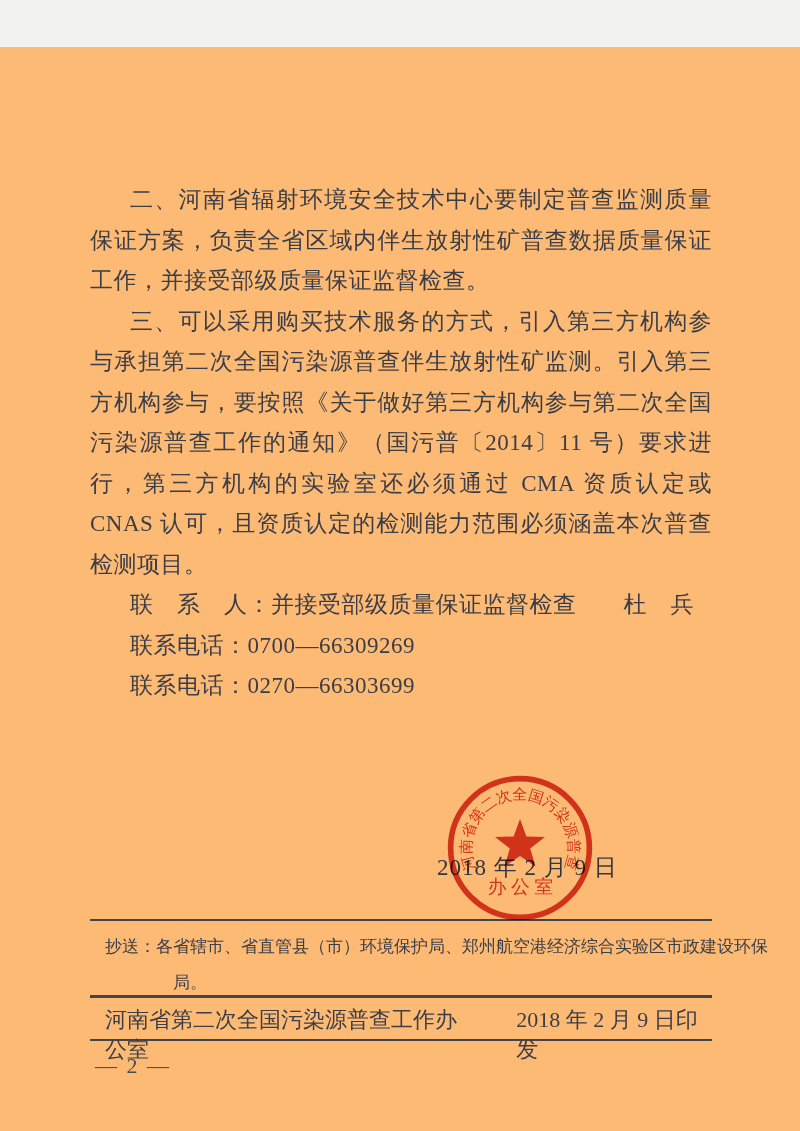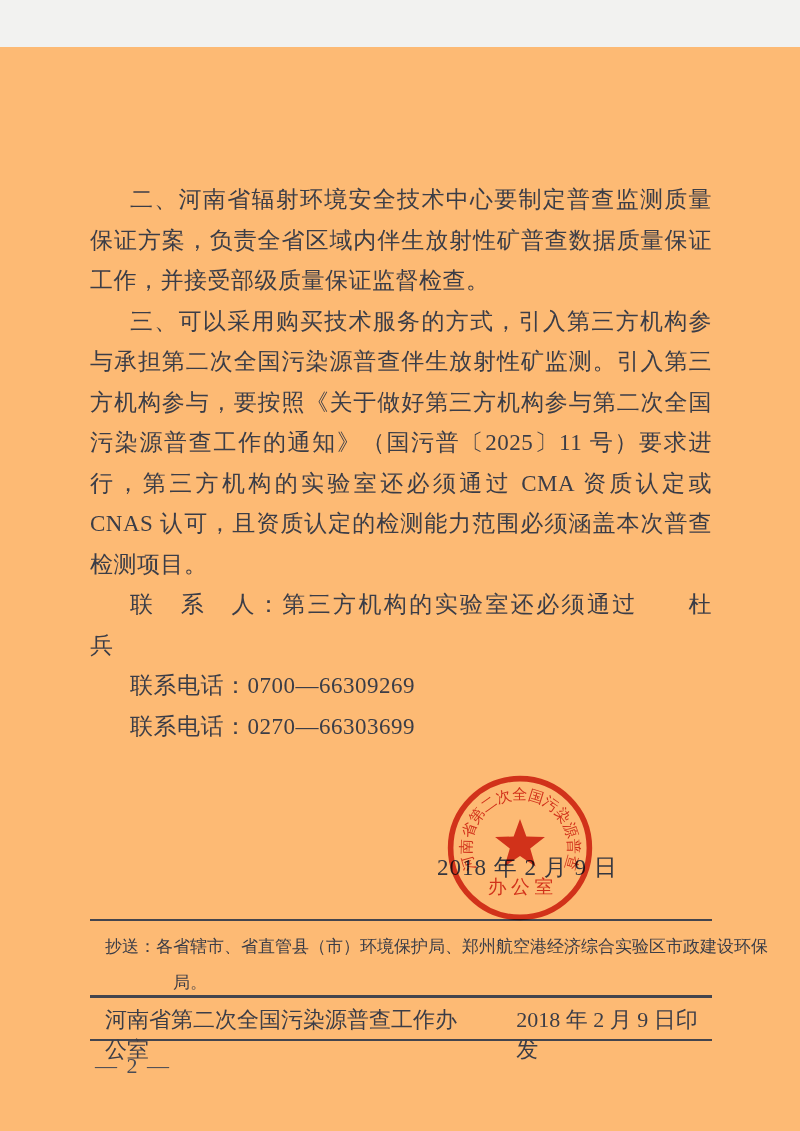--- a/index.html
+++ b/index.html
@@ -79,22 +79,22 @@
     color: #4a4c55;
   }
 </style>
 </head>
 <body>
 
 <div class="page">
 
   <div class="doc-body">
     <p>二、河南省辐射环境安全技术中心要制定普查监测质量保证方案，负责全省区域内伴生放射性矿普查数据质量保证工作，并接受部级质量保证监督检查。</p>
-    <p>三、可以采用购买技术服务的方式，引入第三方机构参与承担第二次全国污染源普查伴生放射性矿监测。引入第三方机构参与，要按照《关于做好第三方机构参与第二次全国污染源普查工作的通知》（国污普〔2025〕11 号）要求进行，第三方机构的实验室还必须通过 CMA 资质认定或 CNAS 认可，且资质认定的检测能力范围必须涵盖本次普查检测项目。</p>
-    <p>联　系　人：第三方机构的实验室还必须通过　　杜　兵</p>
+    <p>三、可以采用购买技术服务的方式，引入第三方机构参与承担第二次全国污染源普查伴生放射性矿监测。引入第三方机构参与，要按照《关于做好第三方机构参与第二次全国污染源普查工作的通知》（国污普〔2014〕11 号）要求进行，第三方机构的实验室还必须通过 CMA 资质认定或 CNAS 认可，且资质认定的检测能力范围必须涵盖本次普查检测项目。</p>
+    <p>联　系　人：并接受部级质量保证监督检查　　杜　兵</p>
     <p>联系电话：0700—66309269</p>
     <p>联系电话：0270—66303699</p>
   </div>
 
   <div class="date-line">2018 年 2 月 9 日</div>
 
   <svg class="seal" viewBox="0 0 160 160" xmlns="http://www.w3.org/2000/svg">
     <circle cx="80" cy="80" r="74" fill="none" stroke="#d03428" stroke-width="6"></circle>
     <path id="seal-arc-path" d="M 32.9 102 A 52 52 0 1 1 127.1 102" fill="none"></path>
     <text fill="#d03428" font-size="16" font-family="Liberation Serif, DejaVu Serif, serif">

